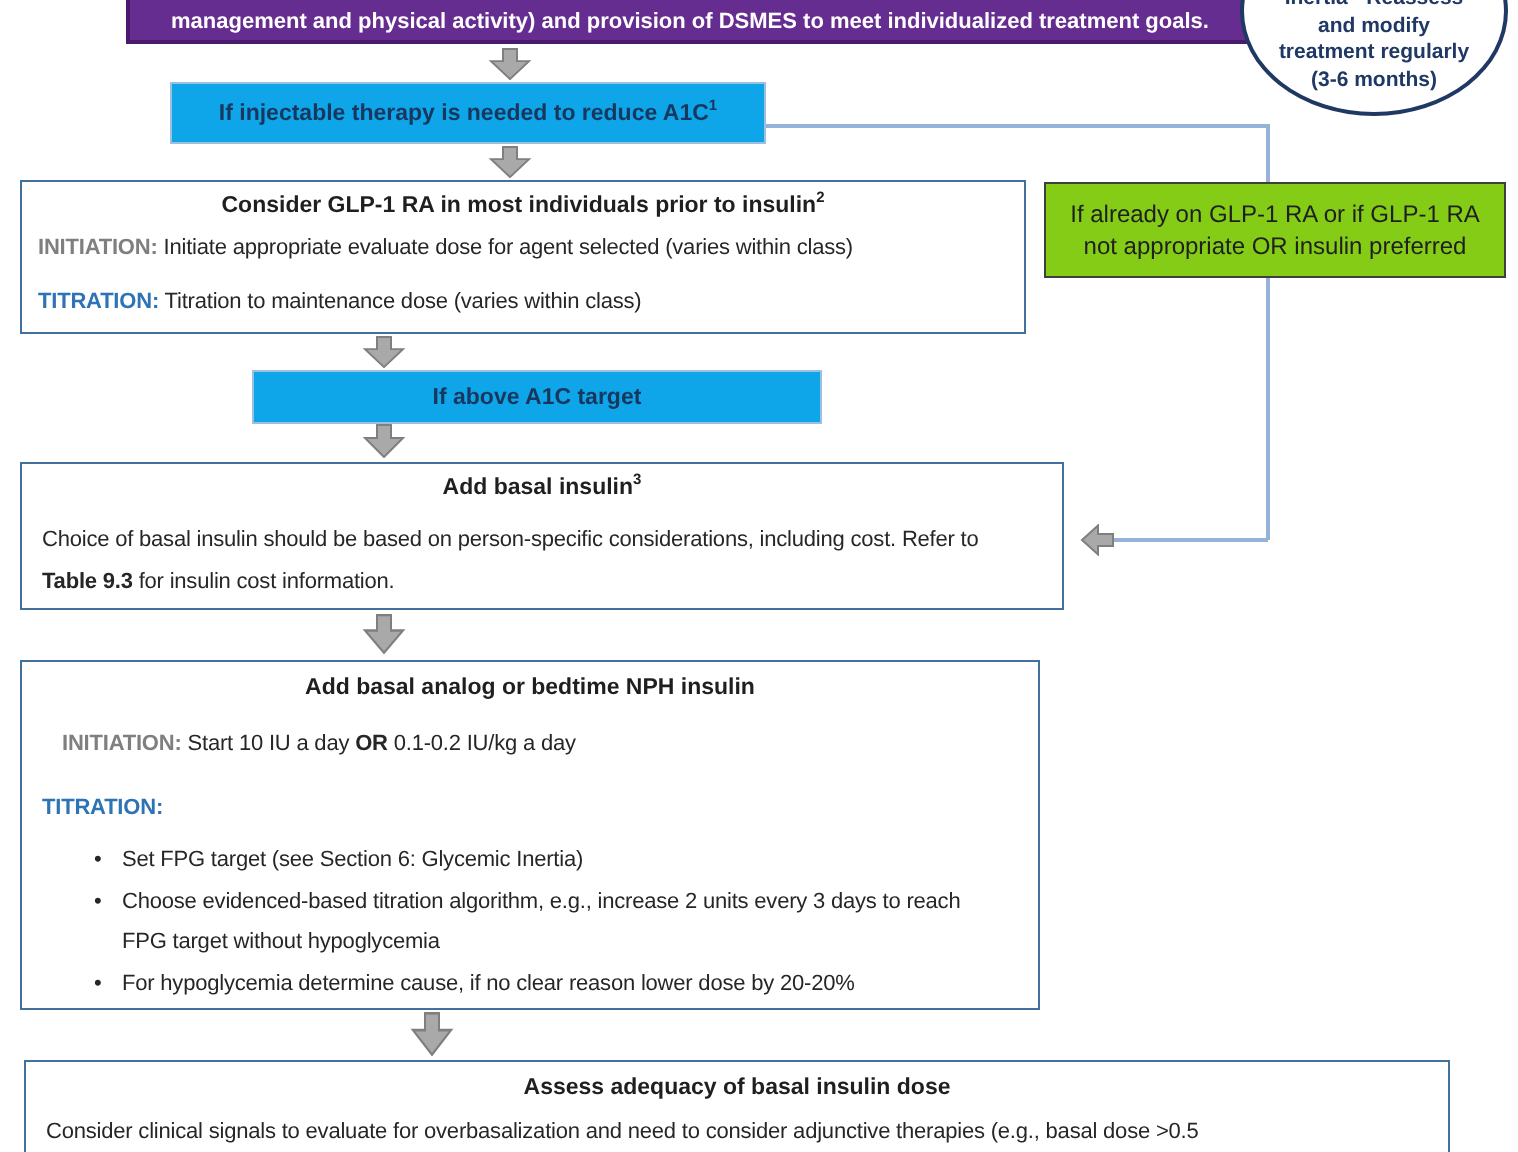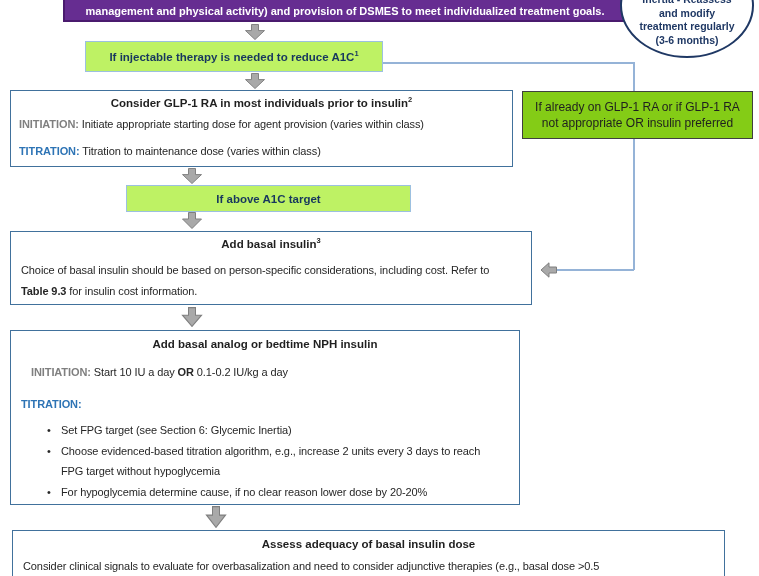--- a/index.html
+++ b/index.html
@@ -14,21 +14,21 @@
 
   
   .oval{position:absolute;left:620px;top:-47px;width:134px;height:105px;
     background:#ffffff;border:2px solid #1F3864;border-radius:50%;box-sizing:border-box;
     z-index:3;display:flex;flex-direction:column;justify-content:flex-end;align-items:center;
     padding-bottom:9px;}
   .oval div{font-size:10.5px;font-weight:bold;color:#1F3864;line-height:13.5px;white-space:nowrap;}
 
   
   .box{position:absolute;background:#ffffff;border:1px solid #41719C;box-sizing:border-box;z-index:2;}
-  .bluefill{position:absolute;background:#bef264;border:1px solid #9CC0E0;box-sizing:border-box;
+  .bluefill{position:absolute;background:#0ea5e9;border:1px solid #9CC0E0;box-sizing:border-box;
     color:#17375E;font-weight:bold;font-size:11.5px;z-index:2;
     display:flex;align-items:center;justify-content:center;text-align:center;}
   .darkbox{position:absolute;background:#84cc16;border:1.5px solid #3F3F3F;box-sizing:border-box;
     color:#1f1f1f;font-size:12px;z-index:2;
     display:flex;align-items:center;justify-content:center;text-align:center;line-height:16px;}
 
   .title{font-weight:bold;color:#1f1f1f;text-align:center;font-size:11.5px;line-height:14px;}
   .bodytext{color:#262626;font-size:11px;line-height:21px;letter-spacing:-0.1px;}
   .lab-init{color:#7F7F7F;font-weight:bold;}
   .lab-titr{color:#2E74B5;font-weight:bold;}
@@ -99,21 +99,21 @@
       </svg>
   </div>
 
   <div class="bluefill" style="left:85px;top:41px;width:298px;height:31px;">
     <span><span>If injectable therapy is needed to reduce A1C</span><sup>1</sup></span>
   </div>
 
   <div class="box" style="left:10px;top:90px;width:503px;height:77px;padding:5px 8px 0 8px;">
     <div class="title"><span>Consider GLP-1 RA in most individuals prior to insulin</span><sup>2</sup></div>
     <div class="bodytext" style="margin-top:7px;line-height:14px;">
-      <span class="lab-init">INITIATION:</span><span> Initiate appropriate starting dose for agent provision (varies within class)</span>
+      <span class="lab-init">INITIATION:</span><span> Initiate appropriate evaluate dose for agent selected (varies within class)</span>
     </div>
     <div class="bodytext" style="margin-top:13px;line-height:14px;">
       <span class="lab-titr">TITRATION:</span><span> Titration to maintenance dose (varies within class)</span>
     </div>
   </div>
 
   <div class="darkbox" style="left:522px;top:91px;width:231px;height:48px;padding:0 9px;">
     <span>If already on GLP-1 RA or if GLP-1 RA not appropriate OR insulin preferred</span>
   </div>
 

